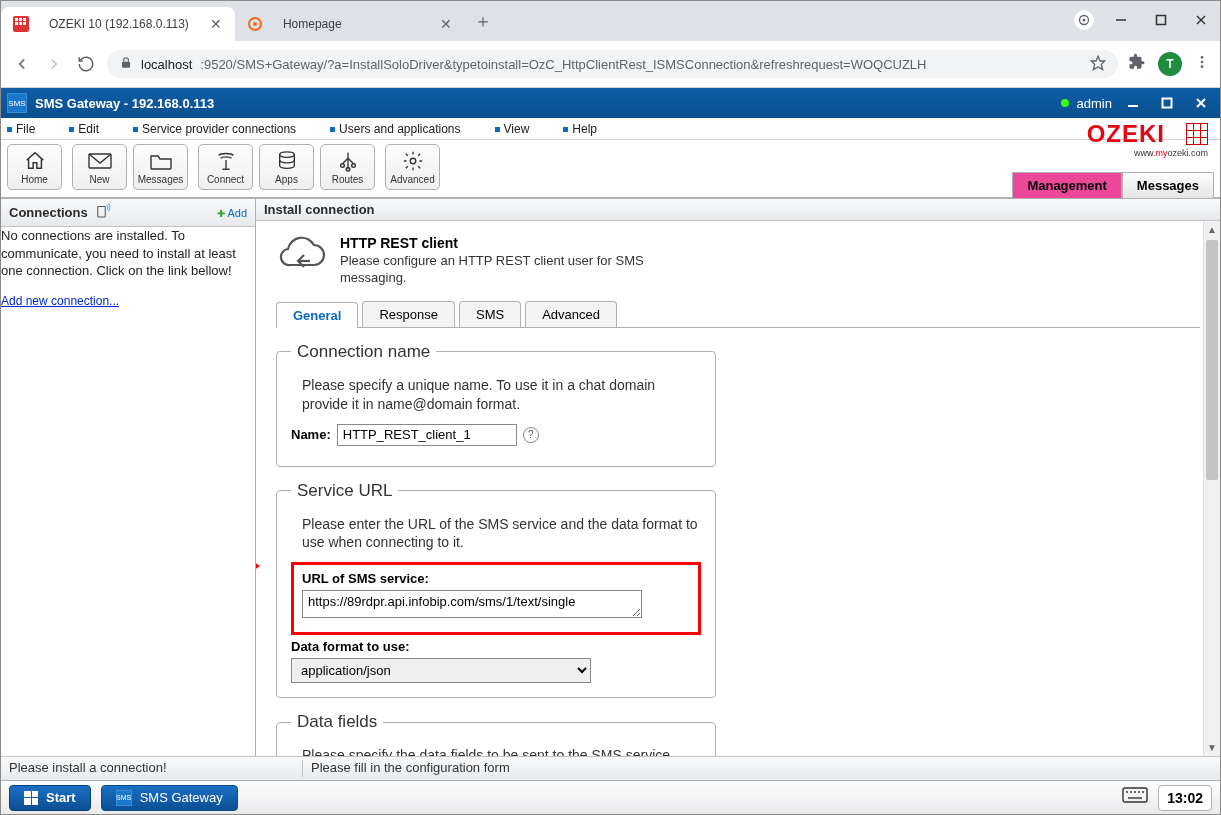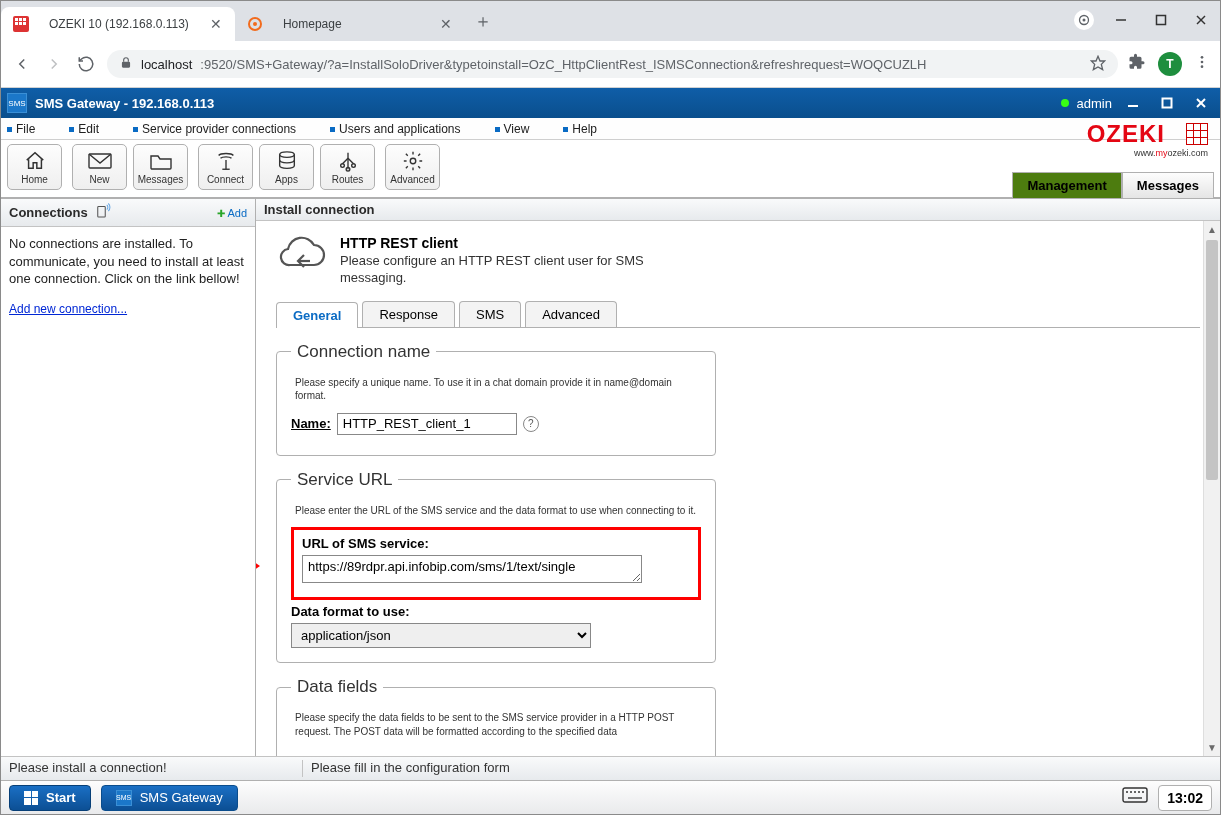--- a/index.html
+++ b/index.html
@@ -59,29 +59,29 @@
   .tool-btn .ico{height:22px;display:flex;align-items:center;justify-content:center;}
   .tool-sep{width:10px;}
   .logo-area{margin-left:auto;display:flex;flex-direction:column;align-items:flex-end;padding-right:4px;position:absolute;right:8px;top:-20px;}
   .logo-text{font-size:24px;font-weight:900;letter-spacing:1px;color:var(--ozeki-red);display:flex;align-items:center;gap:21px;}
   .logo-grid{width:22px;height:22px;background:#c00;display:grid;grid-template-columns:repeat(3,1fr);grid-template-rows:repeat(3,1fr);gap:1px;padding:1px;}
   .logo-grid span{background:#fff;}
   .logo-sub{font-size:9px;color:#333;}
   .logo-sub .my{color:var(--ozeki-red);}
   .right-tabs{position:absolute;right:6px;bottom:-1px;display:flex;}
   .rtab{border:1px solid #b0b0b0;border-bottom:none;padding:5px 14px;font-size:13px;font-weight:bold;background:linear-gradient(#fdfdfd,#e5e5e5);cursor:pointer;}
-  .rtab.active{background:#4d7c0f;}
+  .rtab.active{background:#ec4899;}
 
   
   .workspace{flex:1;display:flex;overflow:hidden;border-top:1px solid #b0b0b0;}
   .left-panel{width:255px;border-right:1px solid #b0b0b0;display:flex;flex-direction:column;font-size:13px;}
   .panel-title{background:linear-gradient(#f9fafb,#e7eaed);border-bottom:1px solid #c3c3c3;padding:3px 8px;font-size:13px;font-weight:bold;display:flex;align-items:center;gap:6px;color:#2a2a2a;}
   .panel-title .add{margin-left:auto;font-size:11px;color:#0a6bc4;font-weight:normal;cursor:pointer;}
   .panel-title .add::before{content:"✚";color:#2aa52a;margin-right:2px;font-size:10px;}
-  .left-body{padding:8px;color:#222;line-height:1.35;}
+  .left-body{padding:0;color:#222;line-height:1.35;}
   .left-body a{color:#0027d5;text-decoration:underline;font-size:12px;}
 
   .center-panel{flex:1;display:flex;flex-direction:column;overflow:hidden;}
   .inst-title{background:linear-gradient(#f9fafb,#e7eaed);border-bottom:1px solid #c3c3c3;padding:3px 8px;font-size:13px;font-weight:bold;color:#2a2a2a;}
   .scroll-wrap{position:relative;flex:1;overflow:hidden;}
   .scroll-area{position:absolute;inset:0 18px 0 0;overflow:hidden;padding:14px 20px;}
   .vscrollbar{position:absolute;right:0;top:0;bottom:0;width:17px;background:#f1f1f1;border-left:1px solid #dedede;display:flex;flex-direction:column;align-items:center;}
   .vscrollbar .arrow{height:17px;width:100%;display:flex;align-items:center;justify-content:center;font-size:10px;color:#6a6a6a;cursor:pointer;}
   .vscrollbar .track{flex:1;position:relative;width:100%;}
   .vscrollbar .thumb{position:absolute;left:2px;right:2px;top:2px;height:240px;background:#c4c4c4;border-radius:2px;}
@@ -90,23 +90,23 @@
   .cloud-ico{width:50px;height:40px;flex:none;display:flex;align-items:center;justify-content:center;}
   .driver-head h3{margin:0 0 2px 0;font-size:14px;}
   .driver-head p{margin:0;font-size:13px;color:#333;max-width:310px;line-height:1.3;}
 
   .tabs{display:flex;border-bottom:1px solid #b0b0b0;font-size:13px;}
   .dtab{border:1px solid #b0b0b0;border-bottom:none;padding:5px 16px;margin-right:4px;background:#f3f3f3;border-top-left-radius:4px;border-top-right-radius:4px;cursor:pointer;}
   .dtab.active{background:#fff;color:#0a6bc4;font-weight:bold;position:relative;top:1px;}
 
   fieldset{border:1px solid #b0b0b0;border-radius:4px;margin:14px 0 0 0;padding:10px 14px 14px 14px;max-width:440px;}
   legend{font-size:17px;color:#333;padding:0 6px;}
-  .hint{font-size:10px;color:#333;margin:4px 0 10px 4px;line-height:1.35;}
+  .hint{font-size:14px;color:#333;margin:4px 0 10px 11px;line-height:1.35;}
   .form-row{display:flex;align-items:center;gap:6px;font-size:13px;margin-bottom:6px;}
-  .form-row label.b{font-weight:bold;text-decoration:underline;}
+  .form-row label.b{font-weight:bold;}
   input[type=text],textarea,select{font-size:13px;padding:3px 5px;border:1px solid #888;font-family:inherit;}
   input[type=text]{height:22px;}
   textarea{width:340px;height:28px;resize:both;}
   .help-ico{width:16px;height:16px;border:1px solid #888;border-radius:50%;display:flex;align-items:center;justify-content:center;font-size:10px;color:#555;cursor:pointer;}
   .redbox{border:3px solid var(--red);padding:6px 8px 10px 8px;margin:6px 0 4px 0;}
   .label{font-size:13px;font-weight:bold;margin-bottom:4px;}
 
   .status-line{height:24px;background:linear-gradient(#f9fafb,#e7eaed);border-top:1px solid #c3c3c3;font-size:13px;padding:3px 8px;color:#333;}
   .status-split{display:flex;}
   .status-split .l{width:294px;border-right:1px solid #c3c3c3;}

